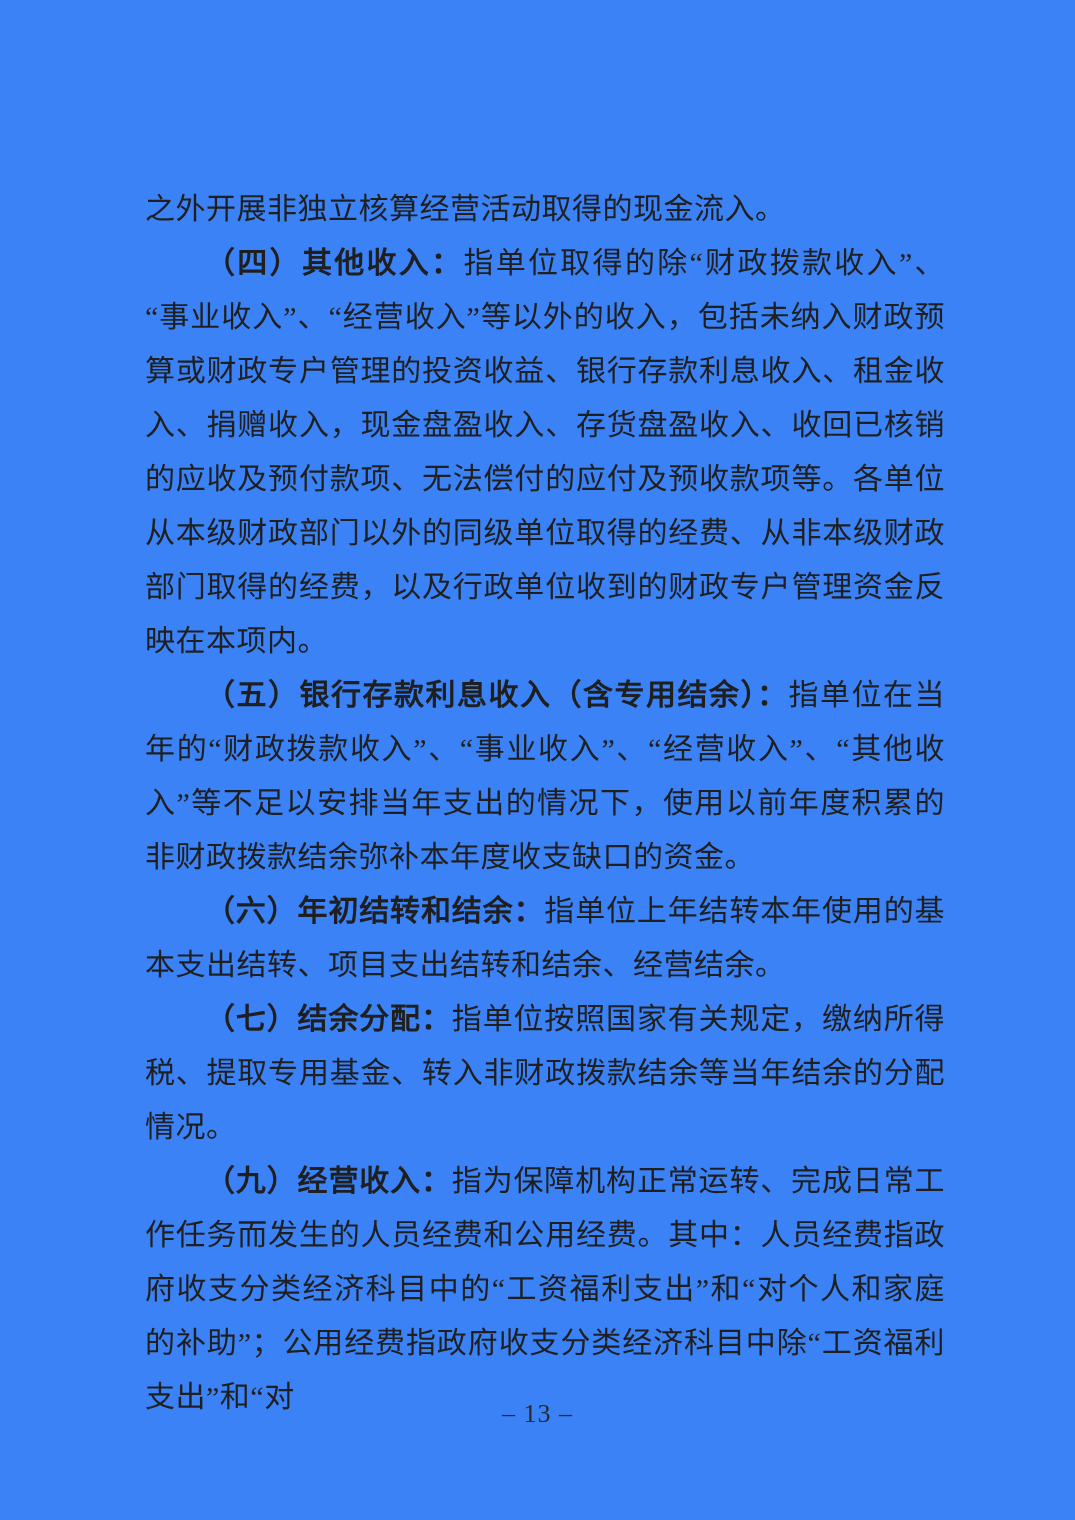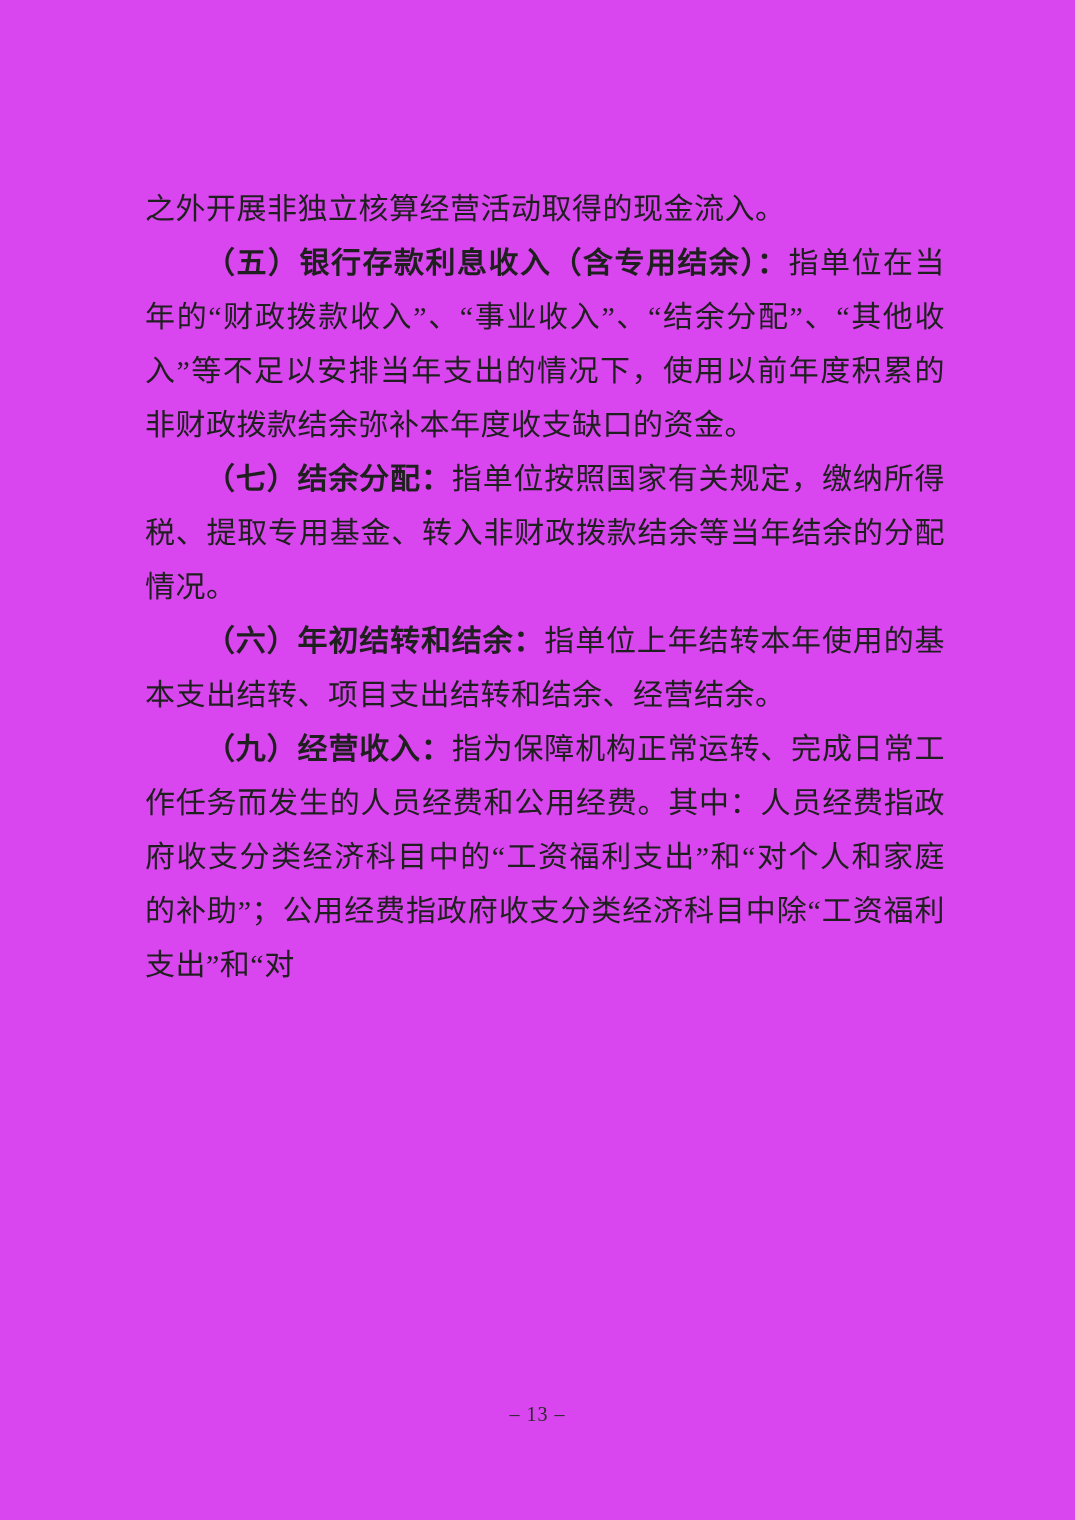--- a/index.html
+++ b/index.html
@@ -4,21 +4,21 @@
 <style>
   html, body {
     margin: 0;
     padding: 0;
     background: #ffffff;
   }
   .page {
     position: relative;
     width: 1075px;
     height: 1520px;
-    background: #d946ef;
+    background: #3b82f6;
     overflow: hidden;
     font-family: "Liberation Serif", "DejaVu Serif", serif;
   }
   .content {
     position: absolute;
     left: 145px;
     top: 182px;
     width: 800px;
   }
   .content p {
@@ -36,40 +36,41 @@
   }
   .para-lead {
     font-weight: 700;
   }
   .footer {
     position: absolute;
     top: 1400px;
     left: 0;
     width: 100%;
     text-align: center;
-    font-size: 20px;
+    font-size: 26px;
     line-height: 28px;
     color: #2a2a2a;
     letter-spacing: 1px;
   }
 </style>
 </head>
 <body>
 
 <div class="page">
   <div class="content">
 
     <p><span class="para-lead"></span><span>之外开展非独立核算经营活动取得的现金流入。</span></p>
 
+    <p class="indent"><span class="para-lead">（四）其他收入：</span><span>指单位取得的除“财政拨款收入”、“事业收入”、“经营收入”等以外的收入，包括未纳入财政预算或财政专户管理的投资收益、银行存款利息收入、租金收入、捐赠收入，现金盘盈收入、存货盘盈收入、收回已核销的应收及预付款项、无法偿付的应付及预收款项等。各单位从本级财政部门以外的同级单位取得的经费、从非本级财政部门取得的经费，以及行政单位收到的财政专户管理资金反映在本项内。</span></p>
 
-    <p class="indent"><span class="para-lead">（五）银行存款利息收入（含专用结余）：</span><span>指单位在当年的“财政拨款收入”、“事业收入”、“结余分配”、“其他收入”等不足以安排当年支出的情况下，使用以前年度积累的非财政拨款结余弥补本年度收支缺口的资金。</span></p>
+    <p class="indent"><span class="para-lead">（五）银行存款利息收入（含专用结余）：</span><span>指单位在当年的“财政拨款收入”、“事业收入”、“经营收入”、“其他收入”等不足以安排当年支出的情况下，使用以前年度积累的非财政拨款结余弥补本年度收支缺口的资金。</span></p>
+
+    <p class="indent"><span class="para-lead">（六）年初结转和结余：</span><span>指单位上年结转本年使用的基本支出结转、项目支出结转和结余、经营结余。</span></p>
 
     <p class="indent"><span class="para-lead">（七）结余分配：</span><span>指单位按照国家有关规定，缴纳所得税、提取专用基金、转入非财政拨款结余等当年结余的分配情况。</span></p>
-
-    <p class="indent"><span class="para-lead">（六）年初结转和结余：</span><span>指单位上年结转本年使用的基本支出结转、项目支出结转和结余、经营结余。</span></p>
 
 
     <p class="indent"><span class="para-lead">（九）经营收入：</span><span>指为保障机构正常运转、完成日常工作任务而发生的人员经费和公用经费。其中：人员经费指政府收支分类经济科目中的“工资福利支出”和“对个人和家庭的补助”；公用经费指政府收支分类经济科目中除“工资福利支出”和“对</span></p>
 
   </div>
 
   <div class="footer">– 13 –</div>
 </div>
 
 </body></html>

